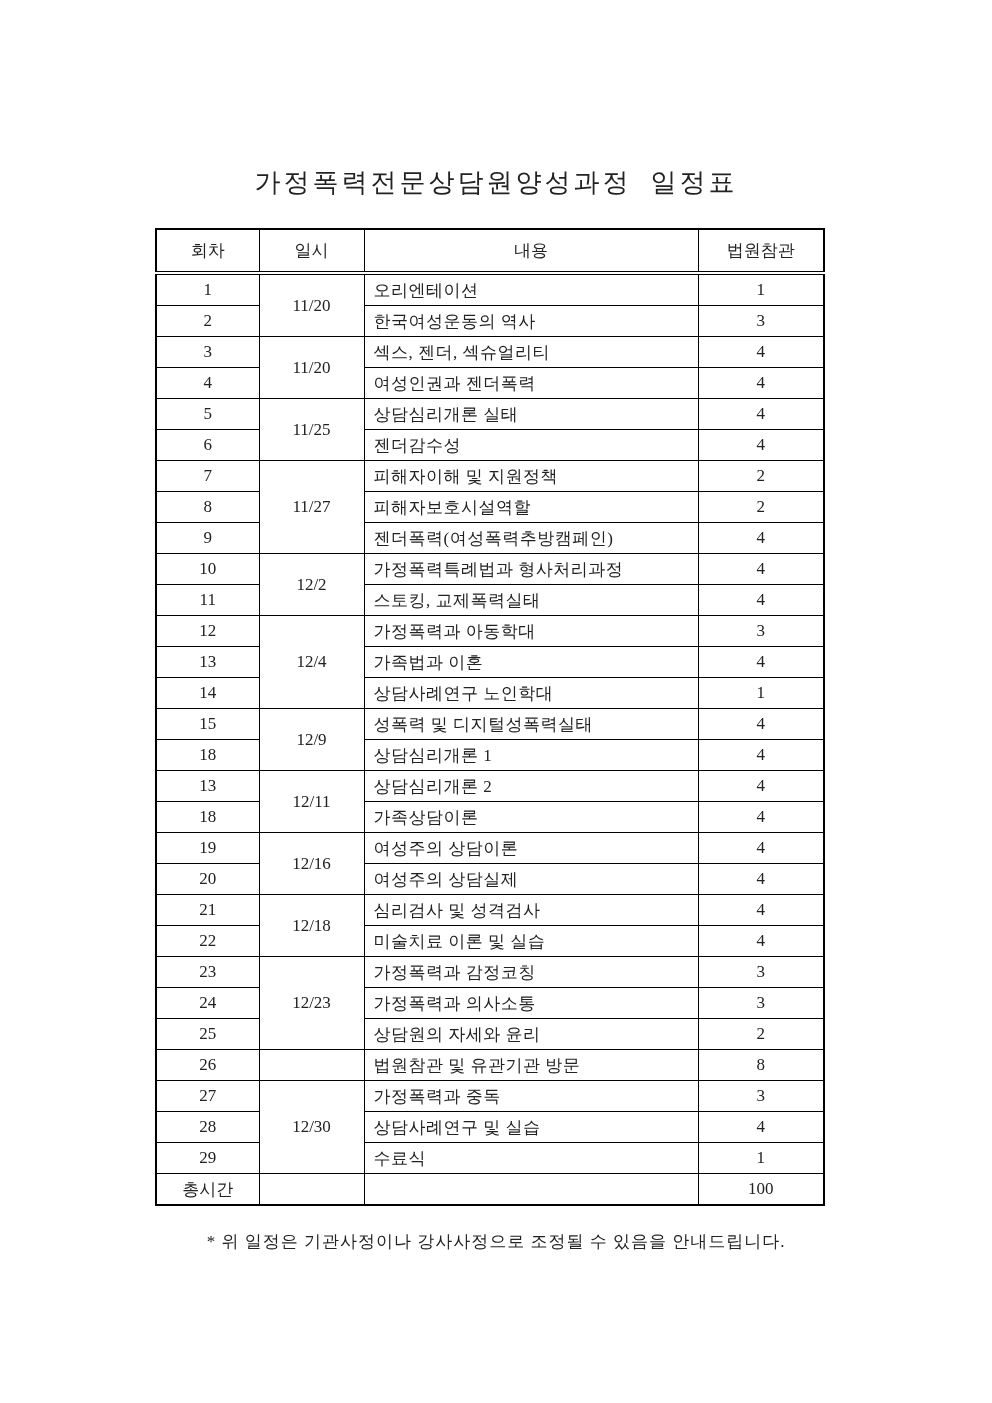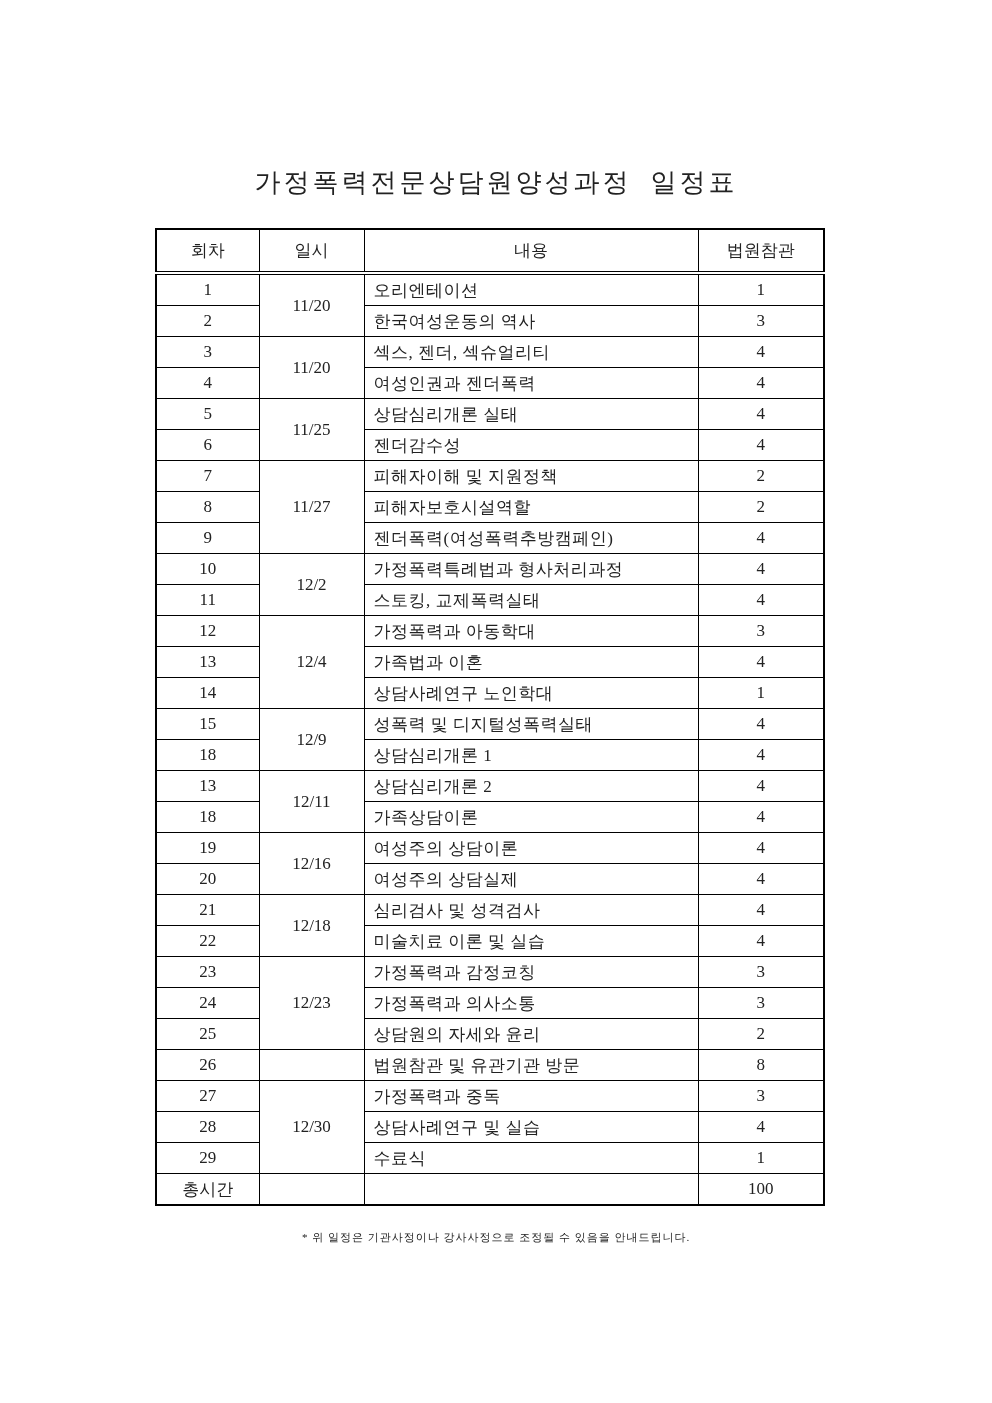--- a/index.html
+++ b/index.html
@@ -59,21 +59,21 @@
     text-align: left;
     padding-left: 9px;
     letter-spacing: 0.5px;
   }
   .footnote {
     position: absolute;
     top: 1230px;
     left: 0;
     width: 100%;
     text-align: center;
-    font-size: 11px;
+    font-size: 17px;
     letter-spacing: 1px;
     color: #222222;
   }
 </style>
 </head>
 <body>
 
 <div class="page">
 
   <div class="doc-title">가정폭력전문상담원양성과정  일정표</div>

